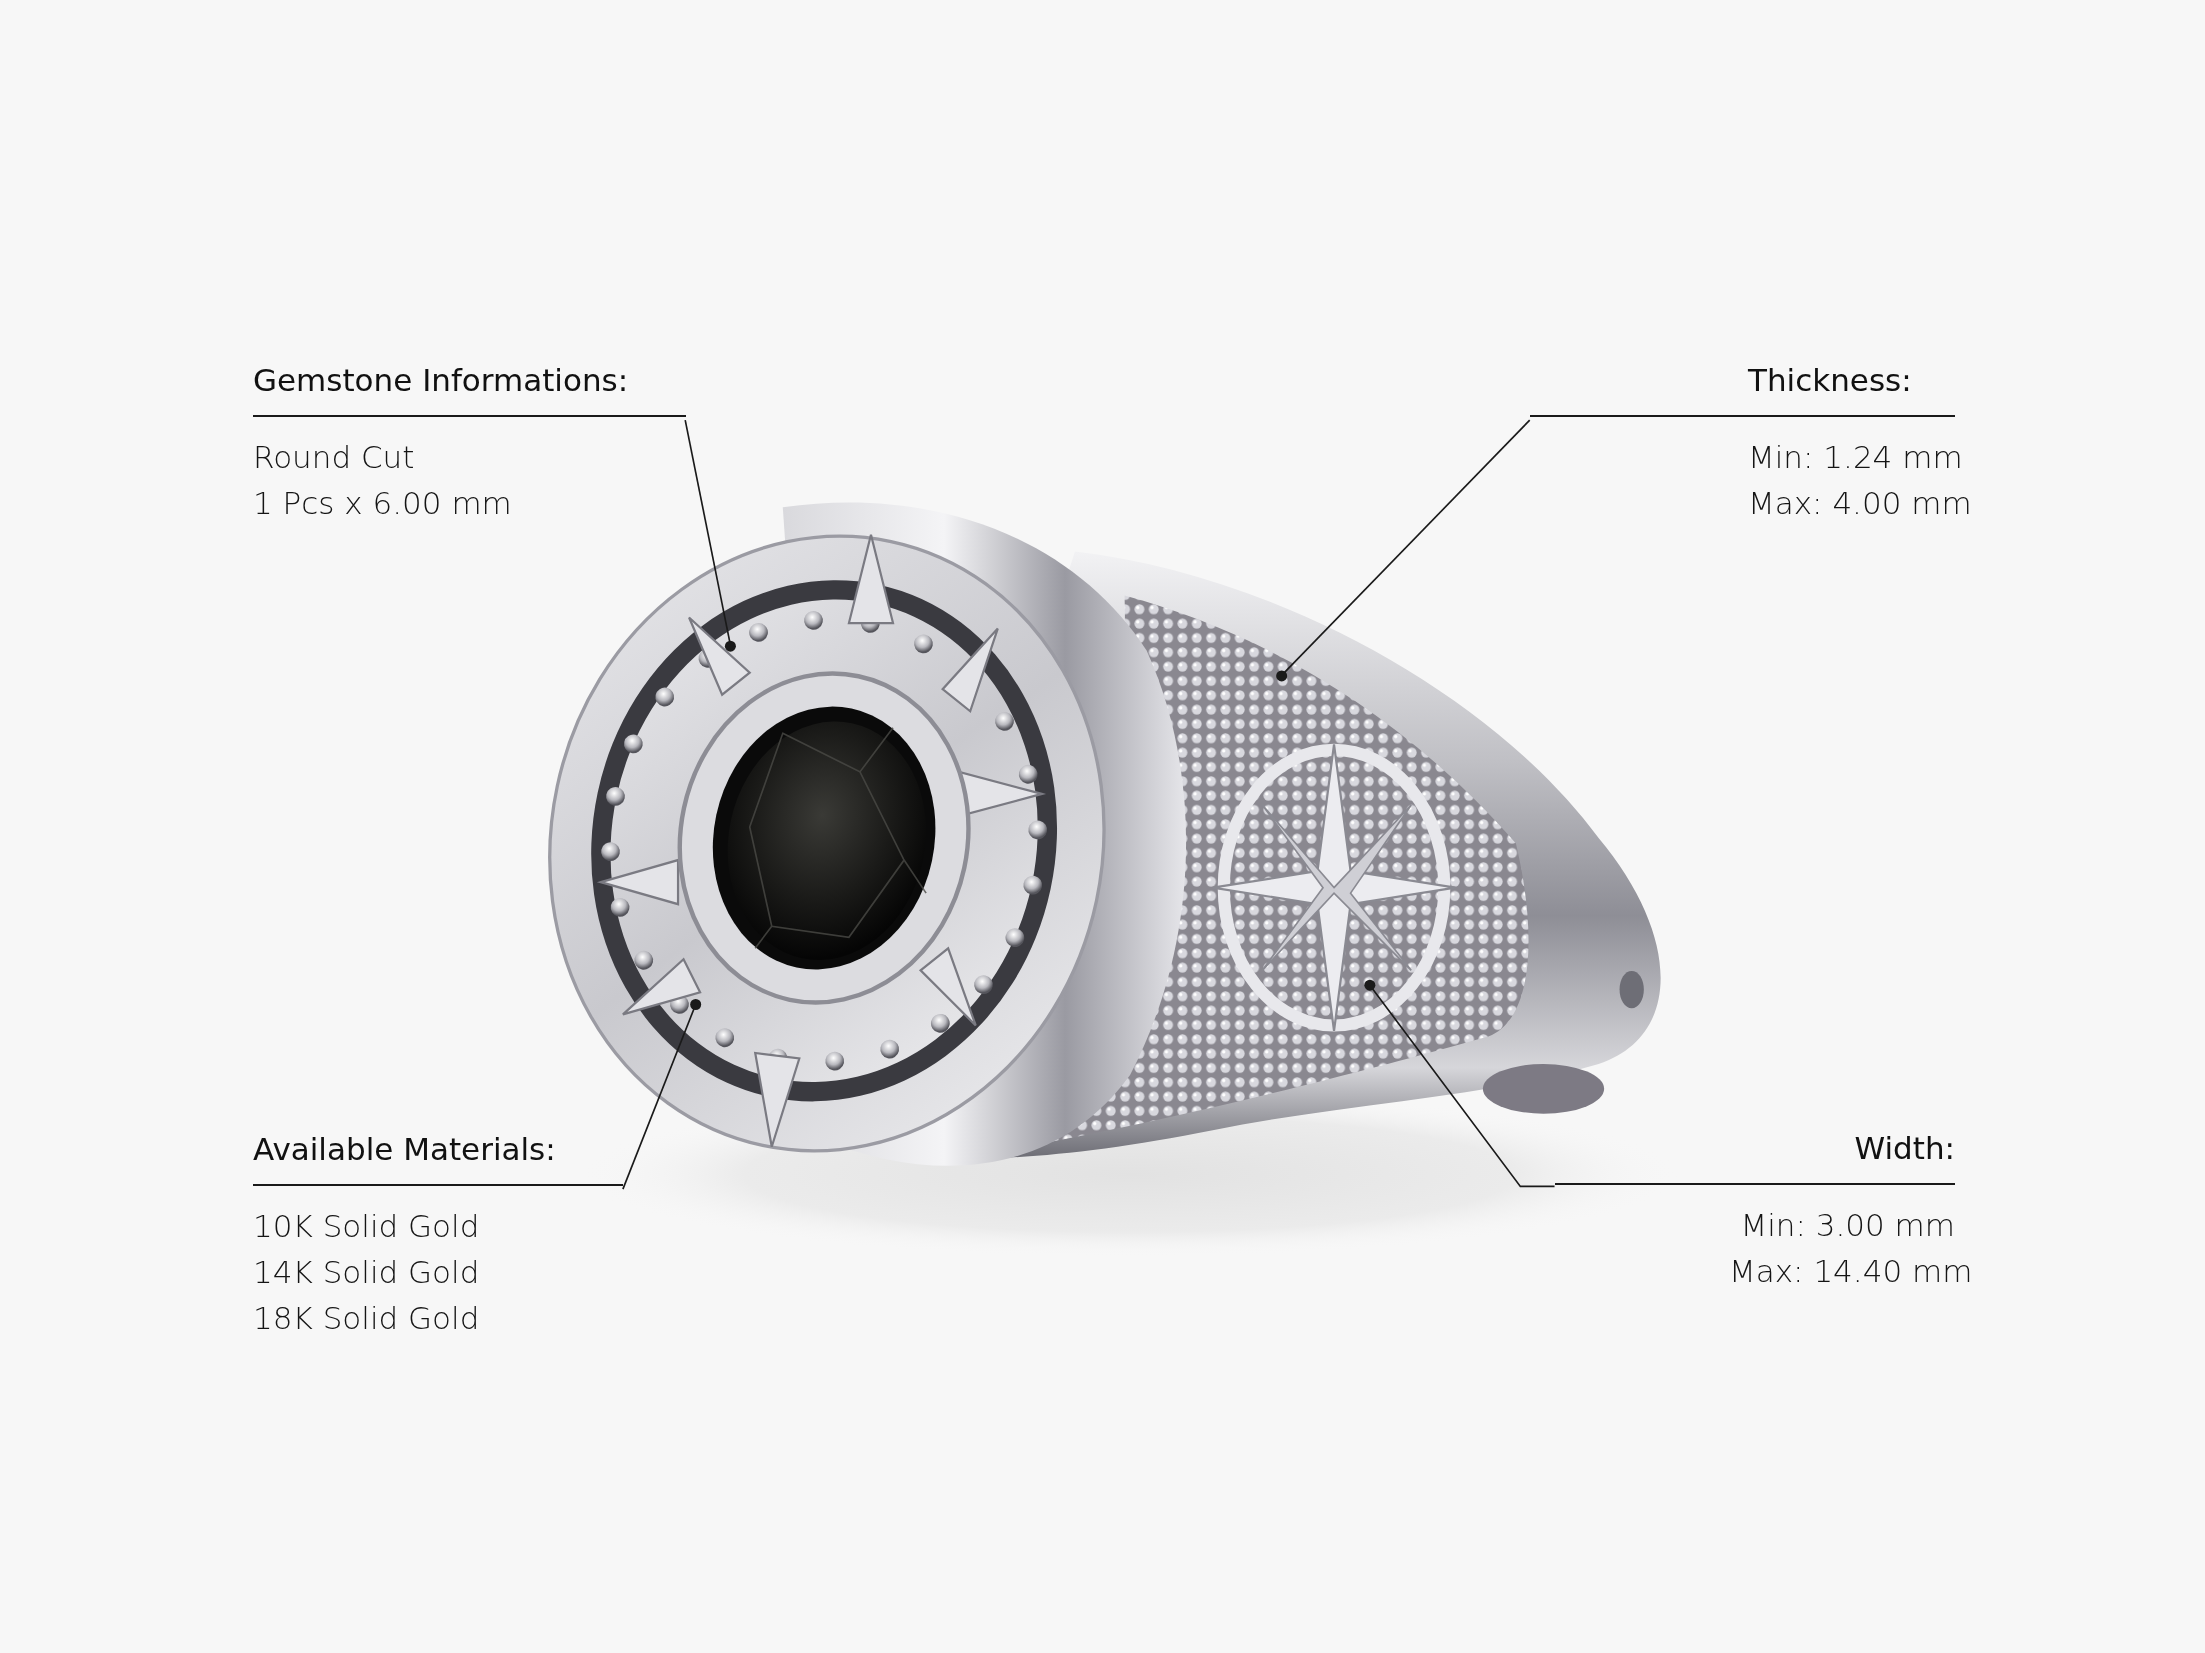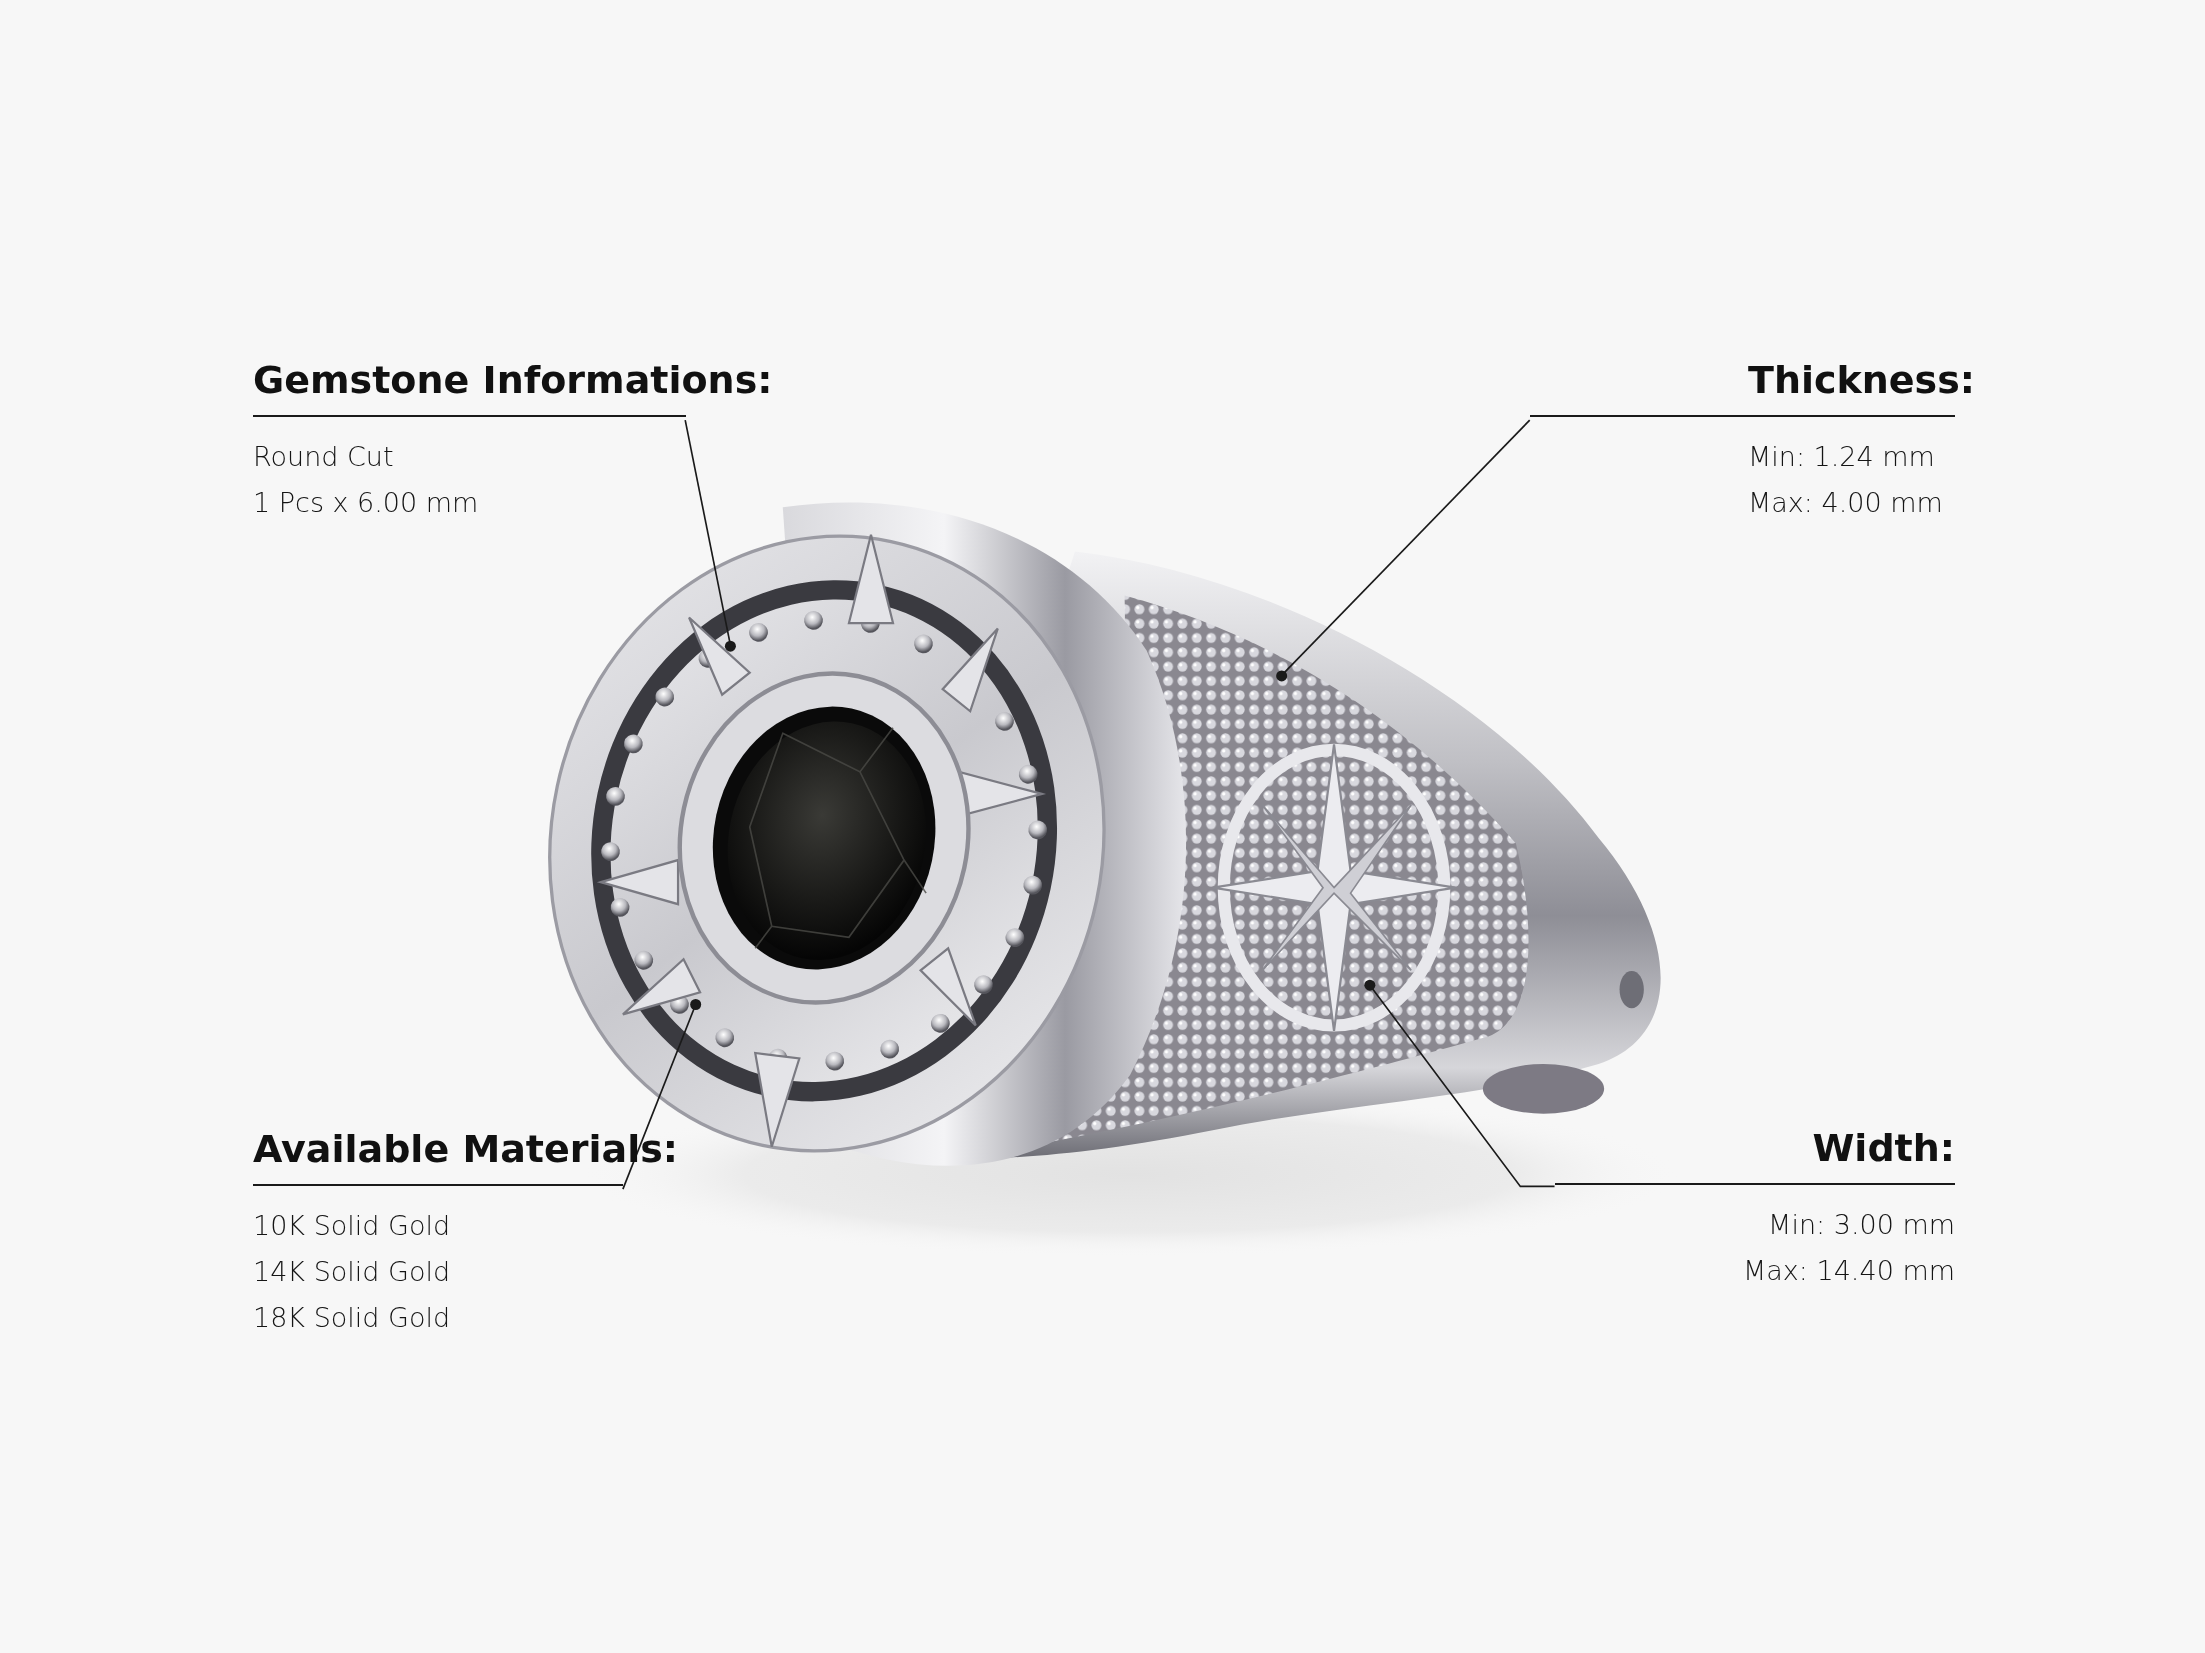--- a/index.html
+++ b/index.html
@@ -6,27 +6,27 @@
   body {
     width: 2205px; height: 1654px;
     background: #f7f7f7;
     position: relative; overflow: hidden;
     font-family: "DejaVu Sans", "Liberation Sans", sans-serif;
     color: #111111;
   }
   .art { position: absolute; left: 0; top: 0; width: 2205px; height: 1654px; }
   .block { position: absolute; }
   .title {
-    font-size: 38px; font-weight: 700; letter-spacing: 0px;
+    font-size: 31px; font-weight: 400; letter-spacing: 0px;
     line-height: 44px; white-space: nowrap;
   }
   .rule { height: 2.2px; background: #1a1a1a; margin-top: 13.2px; }
   .lines { margin-top: 16.5px; }
   .line {
-    font-size: 27px; line-height: 46px; font-weight: 300;
+    font-size: 31px; line-height: 46px; font-weight: 300;
     white-space: nowrap; color: #151515;
   }
   #gem { left: 253px; top: 358px; width: 433px; }
   #thick { left: 1530px; top: 358px; width: 425px; }
   #thick .title, #thick .lines { padding-left: 218px; }
   #mat { left: 253px; top: 1127px; width: 370px; }
   #width { left: 1555px; top: 1126px; width: 400px; text-align: right; }
   #width .title, #width .lines { padding-left: 174px; }
 </style>
 </head>

